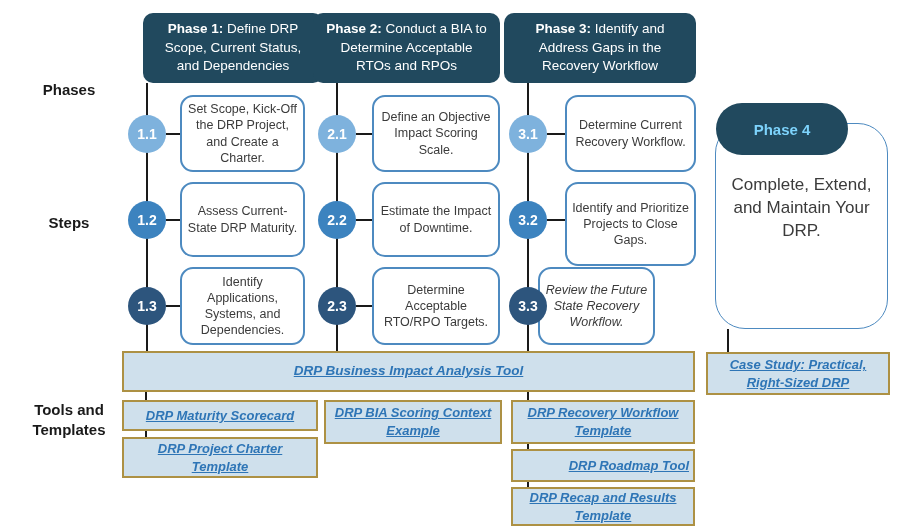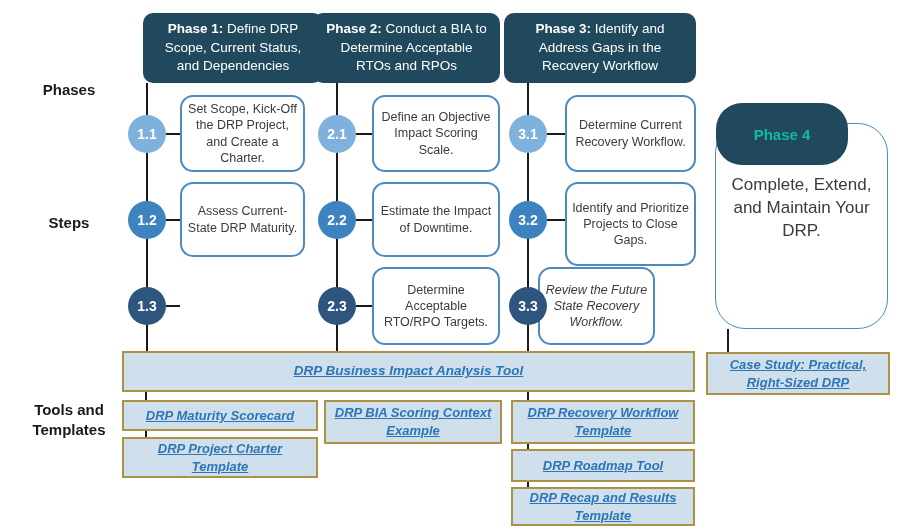--- a/index.html
+++ b/index.html
@@ -46,22 +46,22 @@
   .p4-box {
     position:absolute; left:715px; top:123px; width:173px; height:206px;
     background:#fff; border:1.5px solid var(--step_border); border-radius:30px;
     box-sizing:border-box; z-index:2;
   }
   .p4-body {
     margin:50px auto 0 auto; width:152px; text-align:center;
     font-size:17px; line-height:1.35; color:var(--text);
   }
   .p4-pill {
-    position:absolute; left:716px; top:103px; width:132px; height:62px;
-    background:var(--navy); border-radius:26px; color:#14b8a6; font-weight:bold; font-size:15px;
+    position:absolute; left:716px; top:103px; width:132px; height:52px;
+    background:var(--navy); border-radius:26px; color:#7dd3fc; font-weight:bold; font-size:15px;
     display:flex; align-items:center; justify-content:center; z-index:3;
   }
 </style>
 </head>
 <body>
 
 <div class="canvas">
 
   <div class="row-label" style="left:24px; top:40px; width:90px;margin-top:40px;">Phases</div>
   <div class="row-label" style="left:24px; top:213px; width:90px;">Steps</div>
@@ -88,20 +88,23 @@
   </div>
 
   <div class="circle c-b" style="left:128px; top:201px;">1.2</div>
   <div class="hline" style="left:166px; top:219px; width:14px;"></div>
   <div class="step-box" style="left:180px; top:182px; width:125px; height:75px;">
     <span>Assess Current-State DRP Maturity.</span>
   </div>
 
   <div class="circle c-c" style="left:128px; top:287px;">1.3</div>
   <div class="hline" style="left:166px; top:305px; width:14px;"></div>
+  <div class="step-box" style="left:180px; top:267px; width:125px; height:78px;">
+    <span>Identify Applications, Systems, and Dependencies.</span>
+  </div>
 
   <div class="circle c-a" style="left:318px; top:115px;">2.1</div>
   <div class="hline" style="left:356px; top:133px; width:16px;"></div>
   <div class="step-box" style="left:372px; top:95px; width:128px; height:77px;">
     <span>Define an Objective Impact Scoring Scale.</span>
   </div>
 
   <div class="circle c-b" style="left:318px; top:201px;">2.2</div>
   <div class="hline" style="left:356px; top:219px; width:16px;"></div>
   <div class="step-box" style="left:372px; top:182px; width:128px; height:75px;">
@@ -155,21 +158,21 @@
   <div class="tool-box" style="left:324px; top:400px; width:178px; height:44px;">
     <a class="tool-link">DRP BIA Scoring Context Example</a>
   </div>
 
   <div class="vline" style="left:527px; top:391px; height:10px;"></div>
   <div class="tool-box" style="left:511px; top:400px; width:184px; height:44px;">
     <a class="tool-link">DRP Recovery Workflow Template</a>
   </div>
 
   <div class="vline" style="left:527px; top:443px; height:7px;"></div>
-  <div class="tool-box" style="left:511px; top:449px; width:184px; height:33px;">
+  <div class="tool-box" style="left:511px; top:449px; width:184px; height:33px;justify-content:flex-end;">
     <a class="tool-link">DRP Roadmap Tool</a>
   </div>
 
   <div class="vline" style="left:527px; top:481px; height:7px;"></div>
   <div class="tool-box" style="left:511px; top:487px; width:184px; height:39px;">
     <a class="tool-link">DRP Recap and Results Template</a>
   </div>
 
   <div class="tool-box" style="left:706px; top:352px; width:184px; height:43px;">
     <a class="tool-link">Case Study: Practical, Right-Sized DRP</a>

